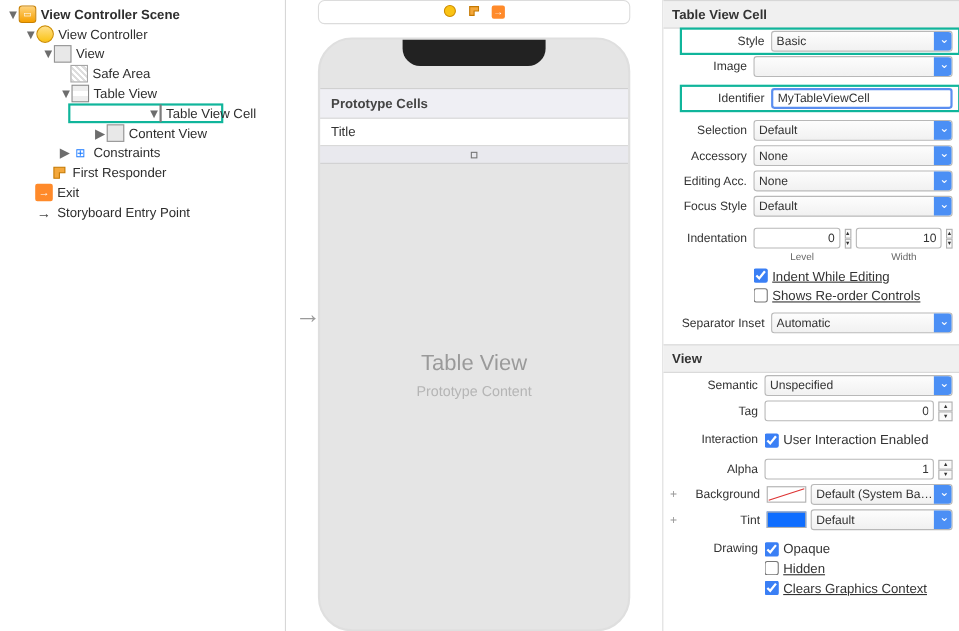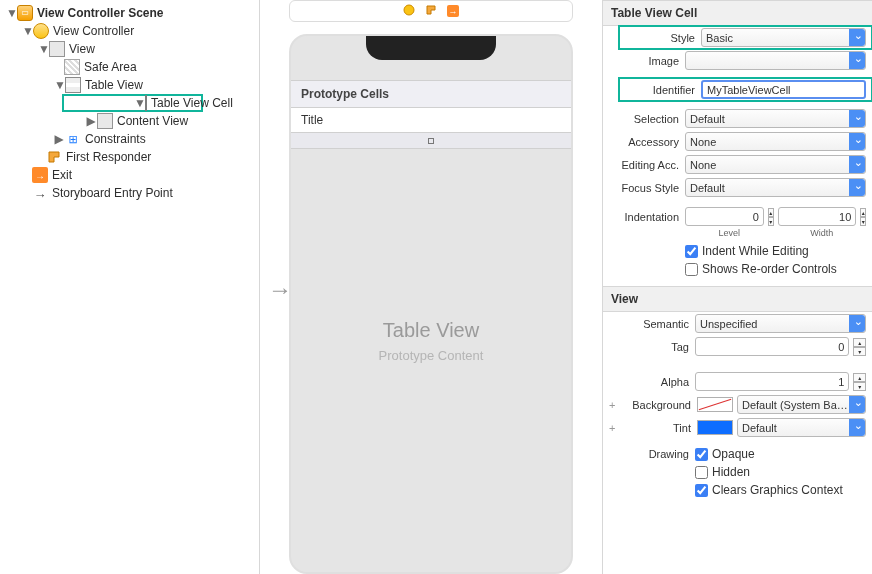--- a/index.html
+++ b/index.html
@@ -20,21 +20,21 @@
 .icon-tv { border:1px solid #8a8a8a; width:13px;height:13px; background:linear-gradient(to bottom,#eee 0,#eee 33%,#fff 33%,#fff 66%,#eee 66%,#eee 100%);}
 .icon-cell { border:1px solid #7d7d7d; width:13px;height:12px; background:linear-gradient(to right,#eee 0,#eee 25%,#fff 25%);}
 .icon-constraints{ width:14px;height:14px; color:#1d7bff; font-size:11px; display:flex;align-items:center;justify-content:center; }
 .icon-first { color:#e58100; width:14px;height:14px; }
 .icon-exit { background:#ff8a2a; color:#fff; border-radius:2px; width:14px;height:14px; font-size:10px; display:flex;align-items:center;justify-content:center; }
 .icon-arrow { color:#4a4a4a; font-size:13px; }
 
 
 .canvas { flex: 1; background:#fff; position:relative; display:flex; align-items:center; justify-content:center; overflow:hidden; }
 .back-arrow { position:absolute; left:8px; top:50%; transform:translateY(-50%); color:#9a9a9a; font-size:24px; }
-.device { width:284px; height:540px; border-radius:18px; border:2px solid #dfdfdf; background:#e5e5e5; margin-top:12px; display:flex; flex-direction:column; overflow:hidden; position:relative;}
+.device { width:284px; height:540px; border-radius:31px; border:2px solid #dfdfdf; background:#e5e5e5; margin-top:12px; display:flex; flex-direction:column; overflow:hidden; position:relative;}
 .notch { width:130px; height:24px; background:#222; border-radius:0 0 16px 16px; margin:0 auto; }
 .proto-hdr { background:#efeff4; border-top:1px solid #d0d0d0; border-bottom:1px solid #d0d0d0; padding:6px 10px; font-weight:600; color:#444; margin-top:20px;}
 .cell-row { background:#fff; border-bottom:1px solid #d0d0d0; padding:5px 10px; color:#666;}
 .spacer-sel { background:#e9e9ee; height:16px; border-bottom:1px solid #d0d0d0; display:flex; align-items:center; justify-content:center;}
 .spacer-sel .dot{ width:6px;height:6px;border:1px solid #777;}
 .canvas-placeholder{ text-align:center; margin-top:170px;}
 .canvas-placeholder .big{ font-size:20px; color:#9a9a9a; font-weight:400;}
 .canvas-placeholder .sub{ font-size:13px; color:#b5b5b5; margin-top:6px;}
 .device-wrapper{ position:relative; }
 .bar-above{ width:284px; height:22px; background:#fff; border:1px solid #dcdcdc; border-radius:6px; margin:0 auto 6px; display:flex; align-items:center; justify-content:center; gap:10px;}
@@ -46,21 +46,21 @@
 .ins-row{ display:flex; align-items:center; padding:2px 6px; gap:6px; }
 .ins-row .rlabel{ width:70px; text-align:right; color:#333; font-size:11px; }
 .ins-row .rctrl{ flex:1; display:flex; align-items:center; gap:4px;}
 select, input[type=text], input[type=number]{ width:100%; height:19px; border:1px solid #b8b8b8; border-radius:3px; padding:0 4px; font-size:11px; background:#fff; }
 select{ background:linear-gradient(#fdfdfd,#f1f1f1); padding-right:16px; -webkit-appearance:none; appearance:none; position:relative;}
 .sel-wrap{ position:relative; flex:1;}
 .sel-wrap::after{ content:""; position:absolute; right:1px; top:1px; bottom:1px; width:16px; background:#4b8ff5; border-radius:0 3px 3px 0; pointer-events:none;}
 .sel-wrap::before{ content:"⌄"; position:absolute; right:3px; top:1px; color:#fff; font-size:11px; z-index:2; pointer-events:none;}
 .stepper{ width:14px; display:flex; flex-direction:column; }
 .stepper div{ height:9px; border:1px solid #b0b0b0; font-size:6px; display:flex;align-items:center;justify-content:center; background:#fafafa;}
-.chk-row{ display:flex; align-items:center; gap:4px; padding:2px 6px 2px 82px;}
+.chk-row{ display:flex; gap:4px; padding:2px 6px 2px 82px;text-decoration:underline;}
 input[type=checkbox]{ width:13px;height:13px; accent-color:#3a7ff5;}
 .sublabels{ display:flex; padding:0 6px 4px 82px; gap:4px;}
 .sublabels span{ flex:1; text-align:center; font-size:9px; color:#666;}
 .hl-green{ outline:2px solid #10b59b; outline-offset:-1px;margin-left:16px; }
 .plus{ width:10px; color:#999; font-size:11px;}
 .swatch{ width:36px; height:15px; border:1px solid #b0b0b0; display:inline-flex; align-items:center; justify-content:center;}
 .swatch.diag::after{ content:""; width:100%;height:1px;background:#d33; transform:rotate(-18deg);}
 .swatch.blue{ background:#0e6dff;}
 </style>
 </head>
@@ -226,20 +226,26 @@
 
   <div class="chk-row">
       <input type="checkbox" checked="" style="">
       <span>Indent While Editing</span>
     </div>
   <div class="chk-row">
       <input type="checkbox" style="">
       <span>Shows Re-order Controls</span>
     </div>
 
+  <div class="ins-row" style="margin-top:4px">
+      <span class="rlabel" style="width:86px">Separator Inset</span>
+      <div class="rctrl">
+        <div class="sel-wrap"><select><option>Automatic</option></select></div>
+      </div>
+    </div>
 
   <div class="ins-section-hdr" style="margin-top:8px">View</div>
 
   <div class="ins-row">
       <span class="rlabel" style="width:80px">Semantic</span>
       <div class="rctrl">
         <div class="sel-wrap"><select><option>Unspecified</option></select></div>
       </div>
     </div>
   <div class="ins-row">
@@ -247,20 +253,27 @@
       <div class="rctrl">
         <input type="text" style="text-align: right;" value="0">
         <div class="stepper">
           <div>▴</div>
           <div>▾</div>
         </div>
       </div>
     </div>
 
   <div style="height:6px"></div>
+  <div class="ins-row">
+      <span class="rlabel" style="width:80px">Interaction</span>
+      <div class="rctrl">
+        <input type="checkbox" checked="" style="">
+        <span>User Interaction Enabled</span>
+      </div>
+    </div>
 
   <div style="height:6px"></div>
   <div class="ins-row">
       <span class="rlabel" style="width:80px">Alpha</span>
       <div class="rctrl">
         <input type="text" style="text-align: right;" value="1">
         <div class="stepper">
           <div>▴</div>
           <div>▾</div>
         </div>

